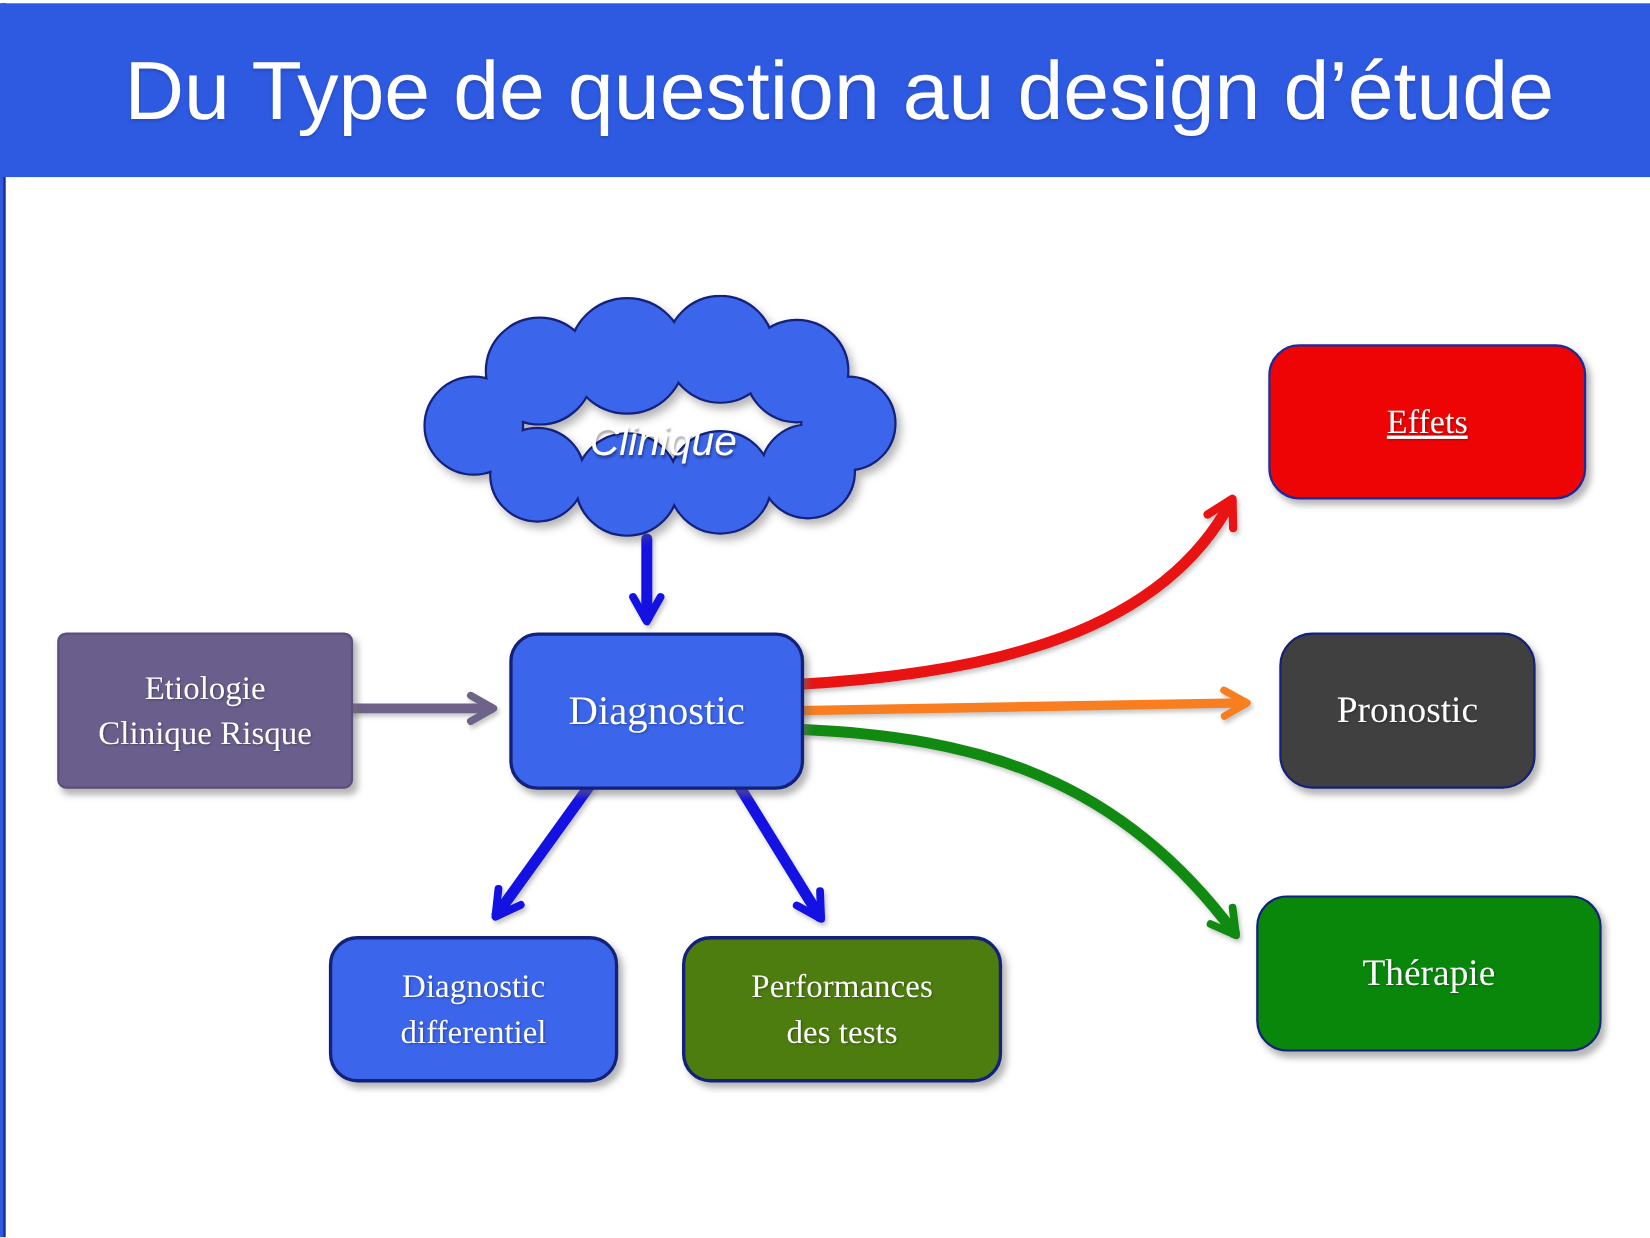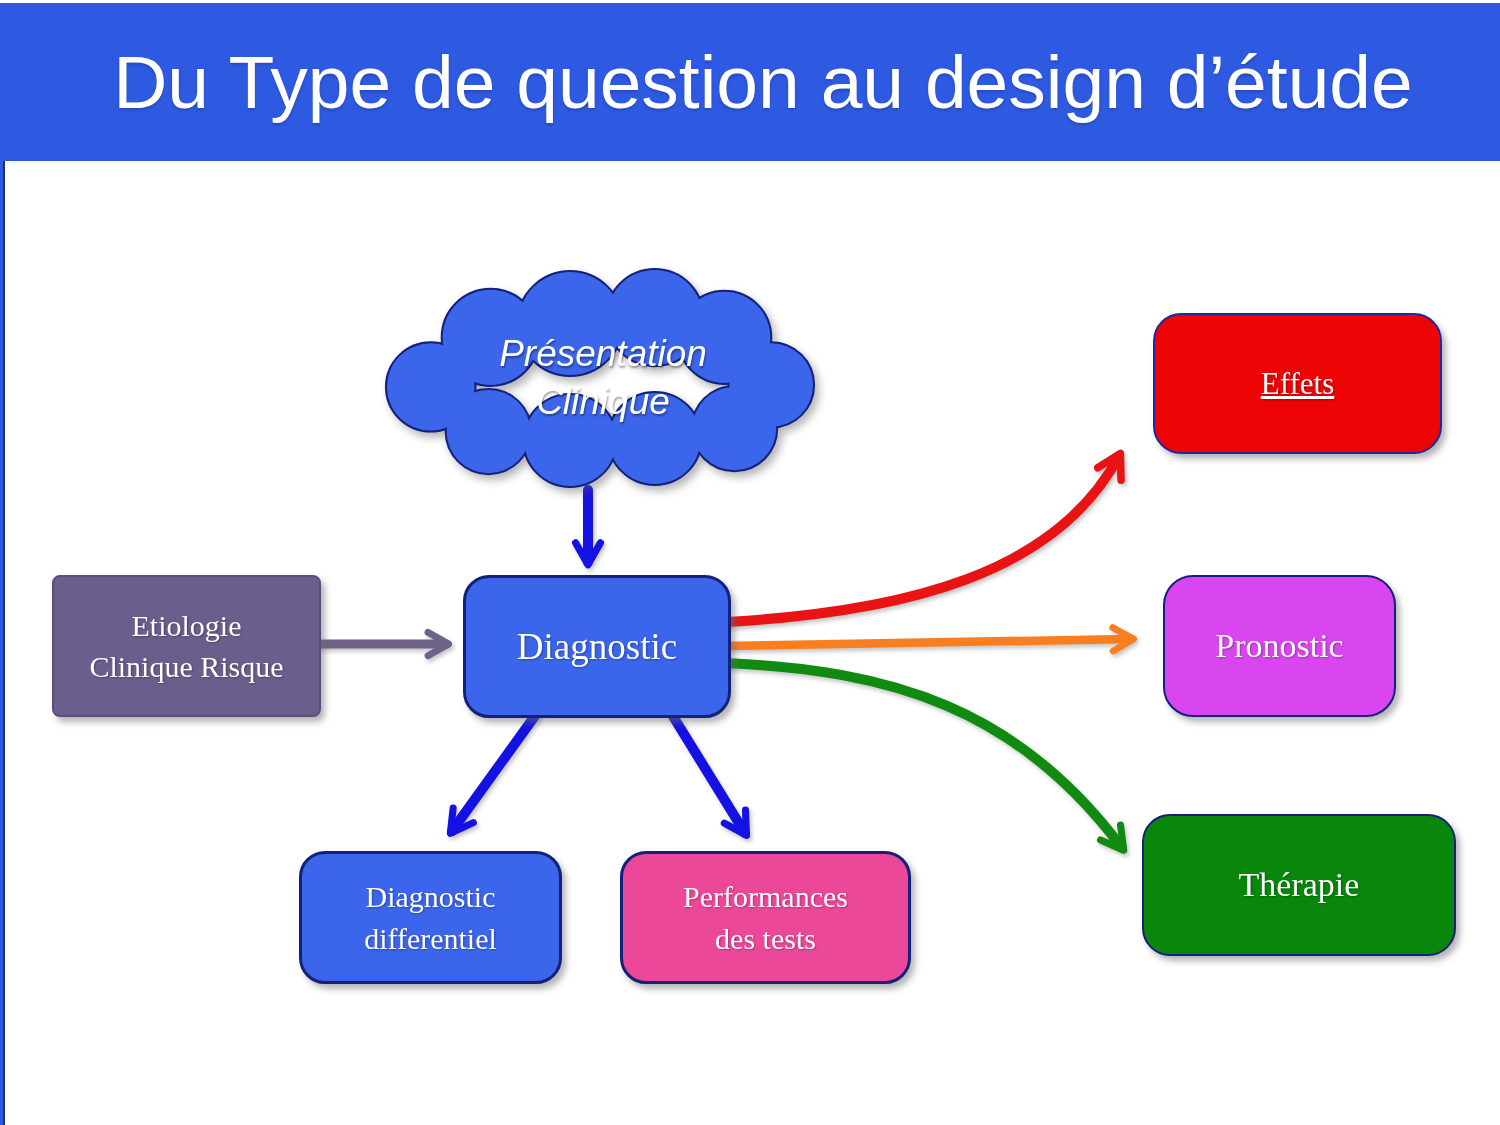--- a/index.html
+++ b/index.html
@@ -36,27 +36,27 @@
   .node{position:absolute;z-index:2;display:flex;flex-direction:column;align-items:center;
         justify-content:center;color:#ffffff;font-family:"Liberation Serif",serif;
         text-align:center;box-shadow:4px 5px 6px rgba(110,110,110,.5);
         text-shadow:1px 1px 2px rgba(0,0,0,.3);}
   .n-etiologie{left:52px;top:575px;width:265px;height:138px;background:#6a5e8c;
                border:2px solid #5a4f7c;border-radius:8px;font-size:30px;line-height:41px;}
   .n-diagnostic{left:463px;top:575px;width:262px;height:137px;background:#3b65ea;
                 border:3px solid #14217a;border-radius:26px;font-size:37px;}
   .n-effets{left:1153px;top:313px;width:285px;height:137px;background:#ee0404;
             border:2px solid #1c2a9a;border-radius:28px;font-size:31px;line-height:44px;text-decoration:underline;}
-  .n-pronostic{left:1163px;top:575px;width:229px;height:138px;background:#d946ef;
+  .n-pronostic{left:1163px;top:575px;width:229px;height:138px;background:#404040;
                border:2px solid #14217a;border-radius:30px;font-size:34px;}
   .n-therapie{left:1142px;top:814px;width:310px;height:138px;background:#09870b;
               border:2px solid #14217a;border-radius:28px;font-size:34px;}
   .n-diagdiff{left:299px;top:851px;width:257px;height:127px;background:#3b65ea;
               border:3px solid #14217a;border-radius:26px;font-size:30px;line-height:42px;}
-  .n-perf{left:620px;top:851px;width:285px;height:127px;background:#ec4899;
+  .n-perf{left:620px;top:851px;width:285px;height:127px;background:#4d7c0f;
           border:3px solid #14217a;border-radius:26px;font-size:30px;line-height:42px;}
 </style>
 </head>
 <body>
 
 <div class="slide">
 
   <div class="edge-strip"></div>
 
   <div class="header">
@@ -111,21 +111,21 @@
         <circle cx="285" cy="50" r="48"></circle>
       <circle cx="355" cy="70" r="46"></circle>
         <circle cx="402" cy="118" r="42"></circle>
       <circle cx="365" cy="162" r="42"></circle>
         <circle cx="285" cy="172" r="46"></circle>
       <circle cx="200" cy="174" r="46"></circle>
         <circle cx="118" cy="165" r="42"></circle>
     </g>
   </svg>
   <div class="cloud-label">
-    <span>Présentation</span><br>
+    <br>
     <span>Clinique</span>
   </div>
 
   <div class="node n-etiologie">
     <span>Etiologie</span>
     <span>Clinique Risque</span>
   </div>
 
   <div class="node n-diagnostic">
     <span>Diagnostic</span>

